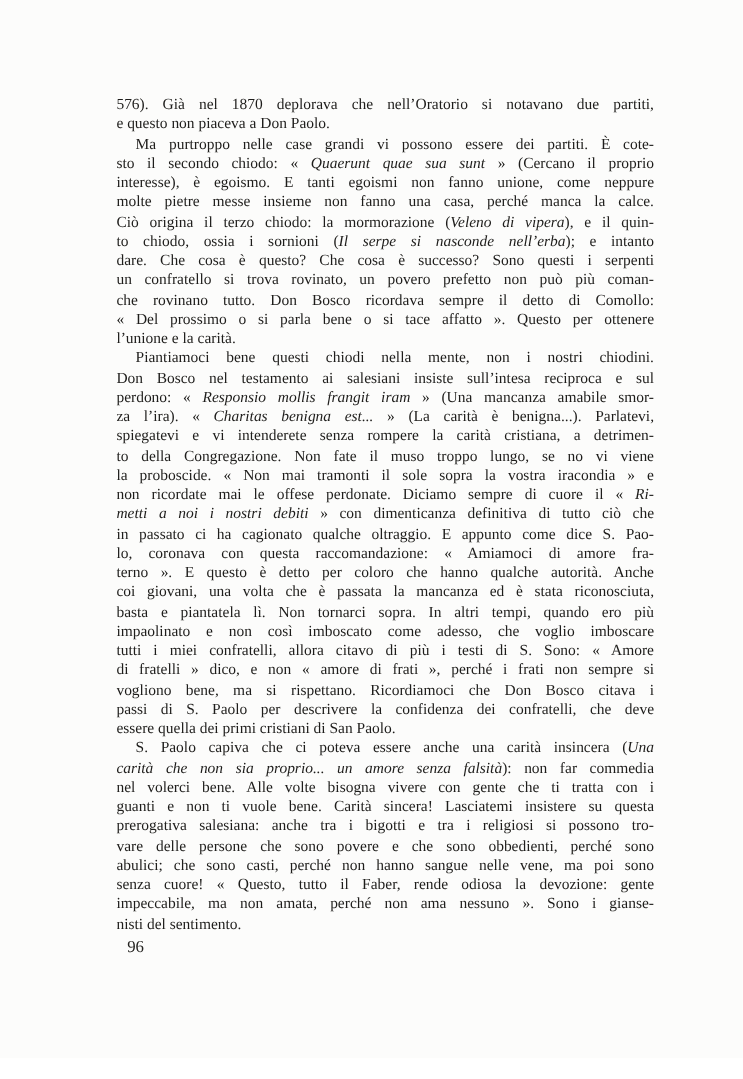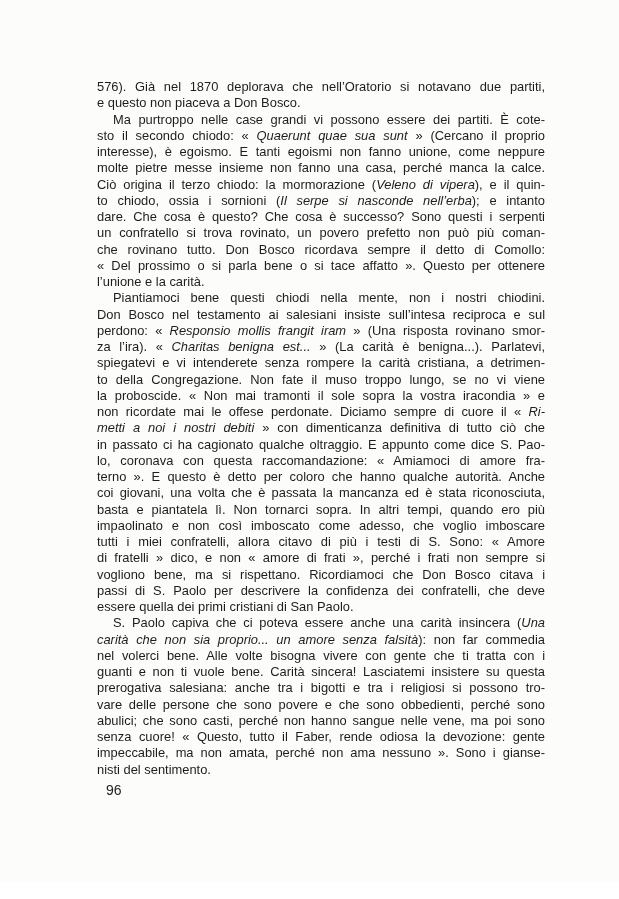--- a/index.html
+++ b/index.html
@@ -6,21 +6,21 @@
     margin: 0;
     padding: 0;
     background: #ffffff;
   }
   .book-page {
     position: relative;
     width: 619px;
     height: 882px;
     background: #fcfcfb;
     color: #1e1d1b;
-    font-family: Liberation Sans, sans-serif;
+    font-family: Liberation Serif, serif;
     font-size: 12.9px;
     overflow: hidden;
   }
   .text-block {
     position: absolute;
     left: 97px;
     top: 79px;
     width: 448px;
   }
   .paragraph {
@@ -58,39 +58,39 @@
     color: #242320;
   }
 </style>
 </head>
 <body>
 
 <div class="book-page">
   <div class="text-block">
       <div class="paragraph">
         <div class="line"><span class="rm">576). Già nel 1870 deplorava che nell’Oratorio si notavano due partiti,</span></div>
-        <div class="line last"><span class="rm">e questo non piaceva a Don Bosco.</span></div>
+        <div class="line last"><span class="rm">e questo non piaceva a Don Paolo.</span></div>
       </div>
       <div class="paragraph">
         <div class="line indent"><span class="rm">Ma purtroppo nelle case grandi vi possono essere dei partiti. È cote-</span></div>
         <div class="line"><span class="rm">sto il secondo chiodo: « </span><span class="it">Quaerunt quae sua sunt</span><span class="rm"> » (Cercano il proprio</span></div>
         <div class="line"><span class="rm">interesse), è egoismo. E tanti egoismi non fanno unione, come neppure</span></div>
         <div class="line"><span class="rm">molte pietre messe insieme non fanno una casa, perché manca la calce.</span></div>
         <div class="line"><span class="rm">Ciò origina il terzo chiodo: la mormorazione (</span><span class="it">Veleno di vipera</span><span class="rm">), e il quin-</span></div>
         <div class="line"><span class="rm">to chiodo, ossia i sornioni (</span><span class="it">Il serpe si nasconde nell’erba</span><span class="rm">); e intanto</span></div>
         <div class="line"><span class="rm">dare. Che cosa è questo? Che cosa è successo? Sono questi i serpenti</span></div>
         <div class="line"><span class="rm">un confratello si trova rovinato, un povero prefetto non può più coman-</span></div>
         <div class="line"><span class="rm">che rovinano tutto. Don Bosco ricordava sempre il detto di Comollo:</span></div>
         <div class="line"><span class="rm">« Del prossimo o si parla bene o si tace affatto ». Questo per ottenere</span></div>
         <div class="line last"><span class="rm">l’unione e la carità.</span></div>
       </div>
       <div class="paragraph">
         <div class="line indent"><span class="rm">Piantiamoci bene questi chiodi nella mente, non i nostri chiodini.</span></div>
         <div class="line"><span class="rm">Don Bosco nel testamento ai salesiani insiste sull’intesa reciproca e sul</span></div>
-        <div class="line"><span class="rm">perdono: « </span><span class="it">Responsio mollis frangit iram</span><span class="rm"> » (Una risposta rovinano smor-</span></div>
+        <div class="line"><span class="rm">perdono: « </span><span class="it">Responsio mollis frangit iram</span><span class="rm"> » (Una mancanza amabile smor-</span></div>
         <div class="line"><span class="rm">za l’ira). « </span><span class="it">Charitas benigna est...</span><span class="rm"> » (La carità è benigna...). Parlatevi,</span></div>
         <div class="line"><span class="rm">spiegatevi e vi intenderete senza rompere la carità cristiana, a detrimen-</span></div>
         <div class="line"><span class="rm">to della Congregazione. Non fate il muso troppo lungo, se no vi viene</span></div>
         <div class="line"><span class="rm">la proboscide. « Non mai tramonti il sole sopra la vostra iracondia » e</span></div>
         <div class="line"><span class="rm">non ricordate mai le offese perdonate. Diciamo sempre di cuore il « </span><span class="it">Ri-</span></div>
         <div class="line"><span class="it">metti a noi i nostri debiti</span><span class="rm"> » con dimenticanza definitiva di tutto ciò che</span></div>
         <div class="line"><span class="rm">in passato ci ha cagionato qualche oltraggio. E appunto come dice S. Pao-</span></div>
         <div class="line"><span class="rm">lo, coronava con questa raccomandazione: « Amiamoci di amore fra-</span></div>
         <div class="line"><span class="rm">terno ». E questo è detto per coloro che hanno qualche autorità. Anche</span></div>
         <div class="line"><span class="rm">coi giovani, una volta che è passata la mancanza ed è stata riconosciuta,</span></div>

